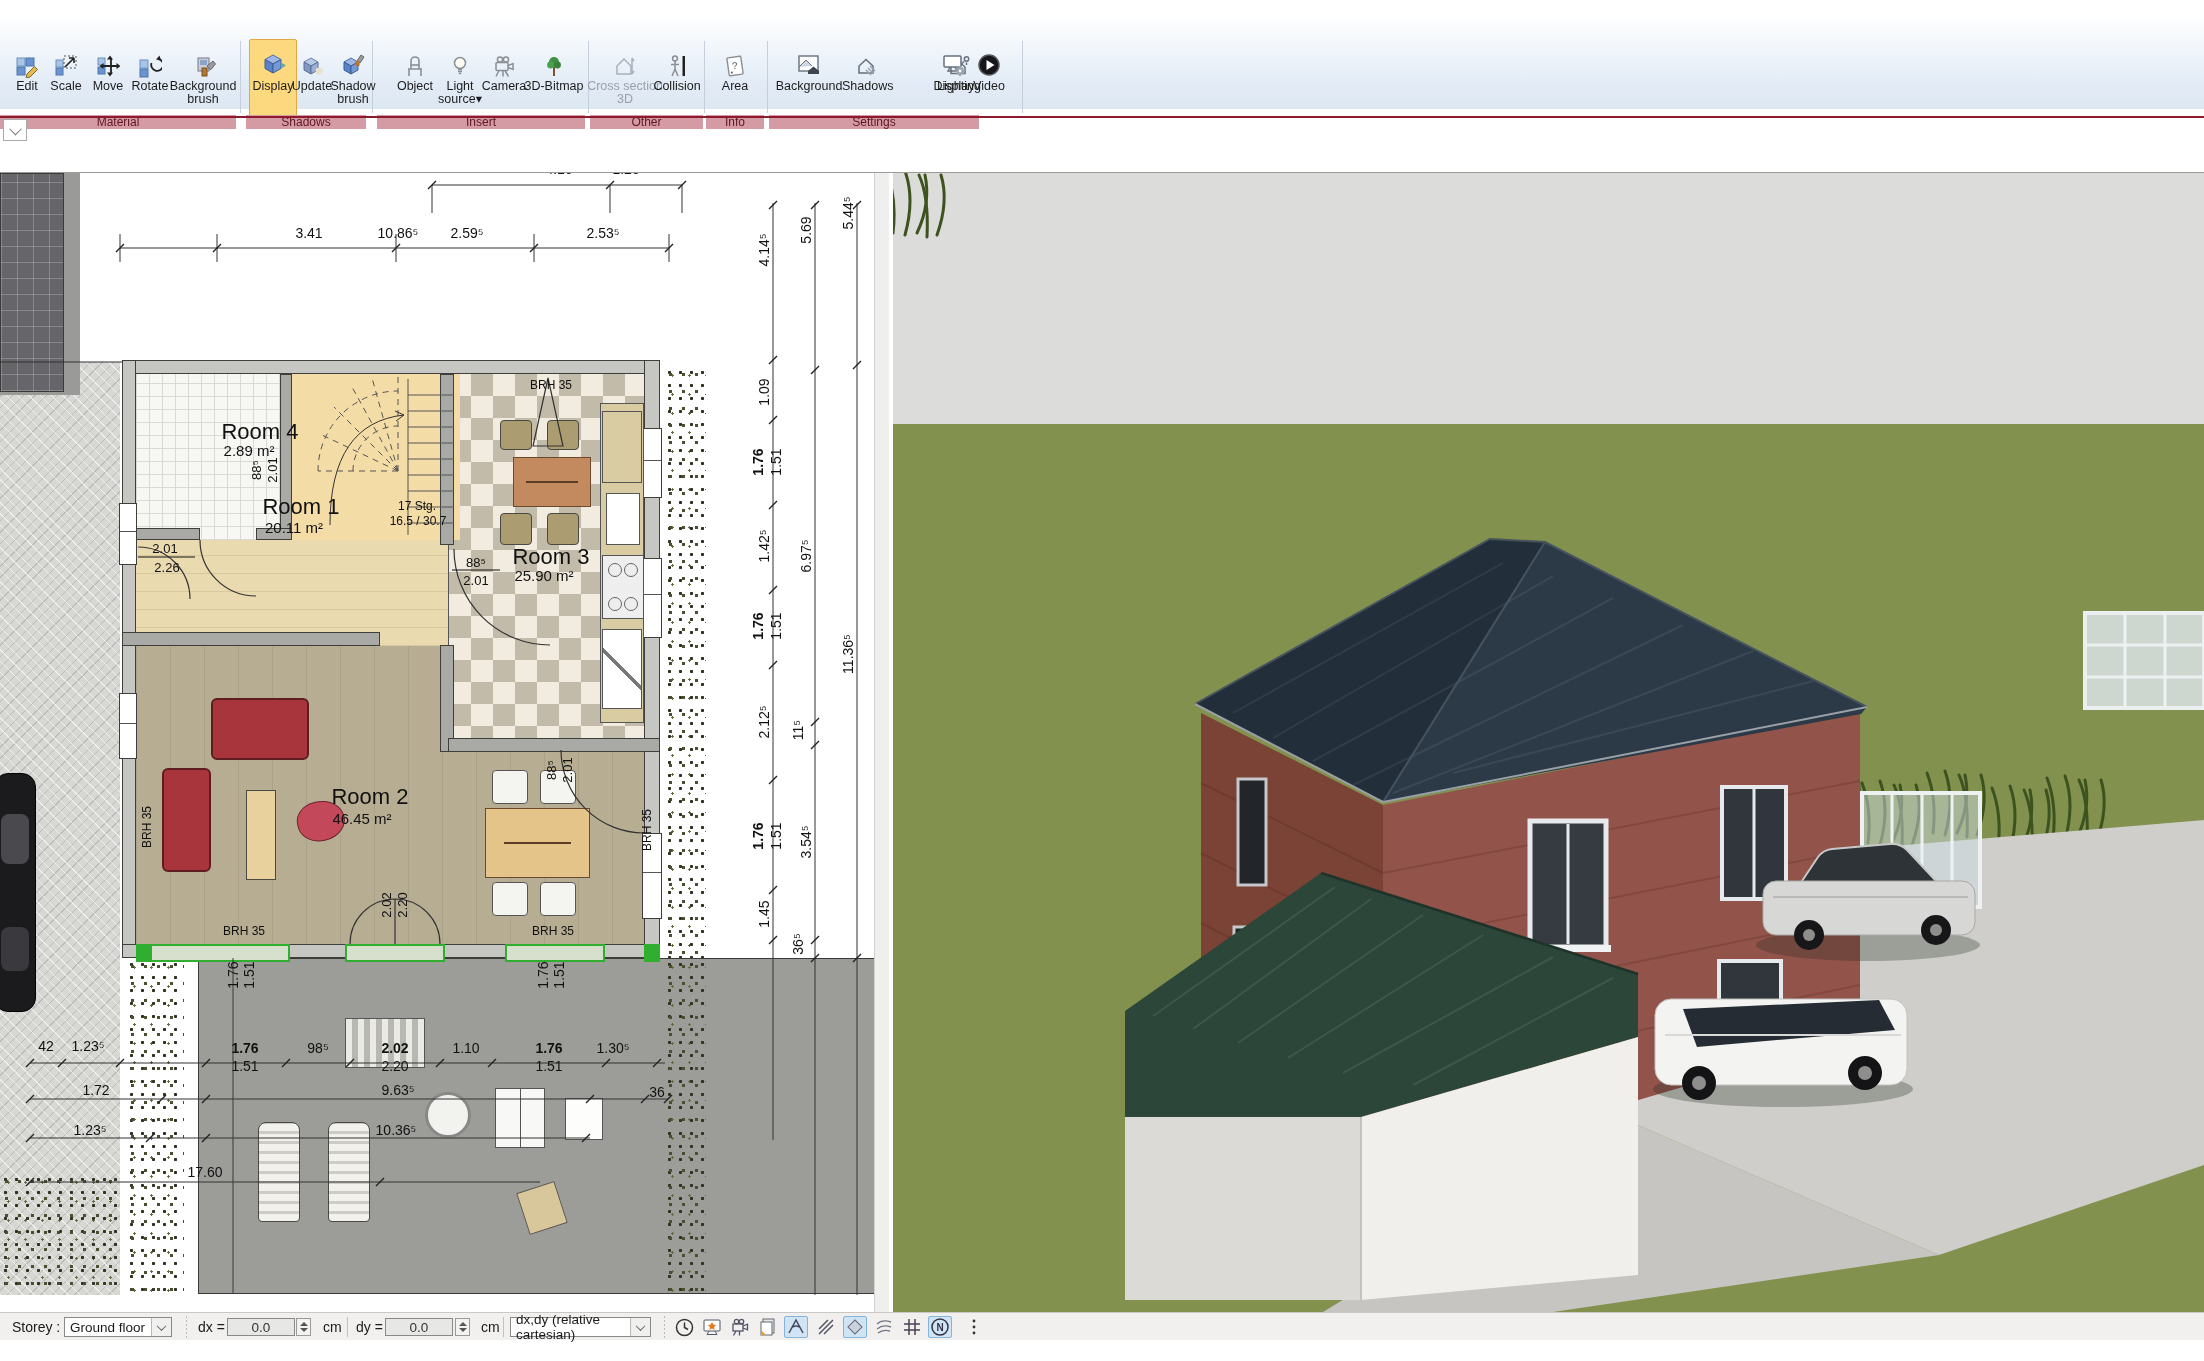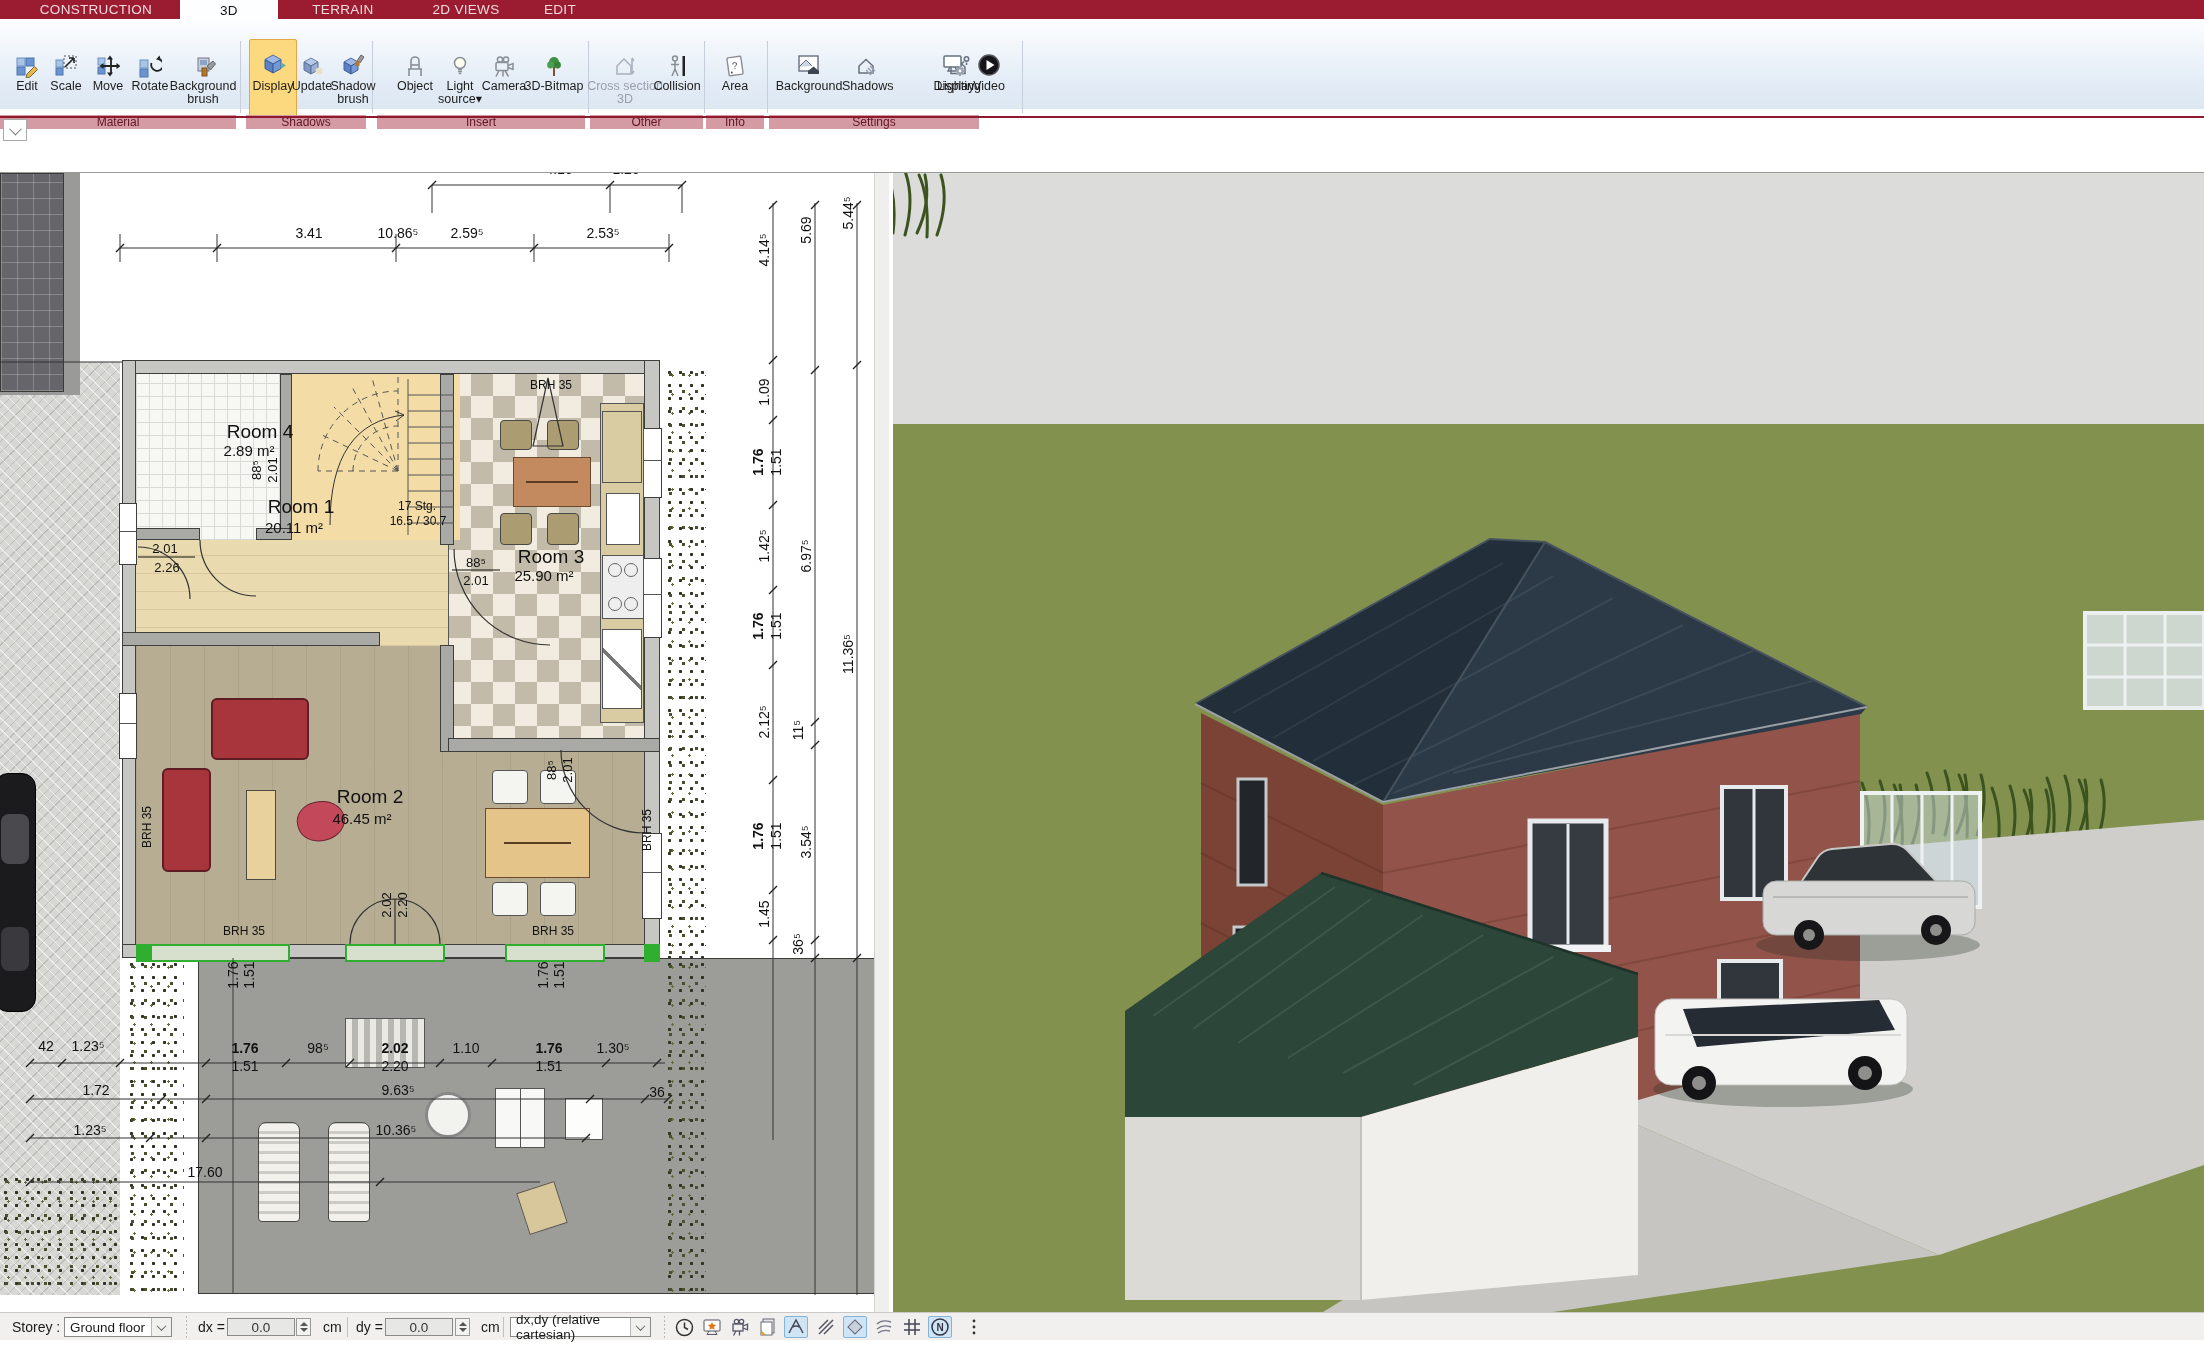--- a/index.html
+++ b/index.html
@@ -29,21 +29,21 @@
   .content-top{position:absolute;left:0;top:172px;width:2204px;height:1px;background:#9a9a98;}
   .pane2d{position:absolute;left:0;top:173px;width:888px;height:1139px;background:#fff;overflow:hidden;}
   .pane3d{position:absolute;left:893px;top:173px;width:1311px;height:1139px;overflow:hidden;background:#dcdcda;}
   .scrollstrip{position:absolute;left:874px;top:173px;width:14px;height:1139px;background:#efefed;border-left:1px solid #d2d2d0;}
   
   .f{position:absolute;box-sizing:border-box;}
   .wall{position:absolute;background:#c6c6c3;border:1px solid #3e3e3c;box-sizing:border-box;}
   .iwall{position:absolute;background:#a9a9a6;border:1px solid #3e3e3c;box-sizing:border-box;}
   .lbl{position:absolute;transform:translate(-50%,-50%);white-space:nowrap;font-size:14px;color:#111;z-index:50;}
   .lbl.rot{transform:translate(-50%,-50%) rotate(-90deg);}
-  .room-name{font-size:19px;}
+  .room-name{font-size:22px;}
   .room-area{font-size:15px;}
   .sm{font-size:12px;}
   .dd12{font-size:13px;}
   .veg{position:absolute;background-image:
     radial-gradient(circle, #49502f 0 1.6px, transparent 1.7px),
     radial-gradient(circle, #2e3320 0 1.4px, transparent 1.5px),
     radial-gradient(circle, #636b40 0 1.2px, transparent 1.3px);
     background-size:13px 17px,11px 13px,17px 19px;}
   .drive{background-color:#d7d7d4;background-image:
     repeating-linear-gradient(45deg, rgba(255,255,255,.55) 0 1px, transparent 1px 8px),
@@ -83,37 +83,20 @@
   .dotsep{position:absolute;top:3px;height:22px;width:1px;background-image:repeating-linear-gradient(0deg,#b9b9b7 0 2px,transparent 2px 4px);}
   .sic{position:absolute;top:3px;width:24px;height:22px;display:flex;align-items:center;justify-content:center;}
   .sic.active{background:#cfe5f6;border:1px solid #84b4da;border-radius:2px;box-sizing:border-box;}
   .sl-cell{position:absolute;top:0;height:21px;display:flex;align-items:center;}
 </style>
 </head>
 <body>
 
 <div class="screen">
 
-  <div class="tabbar">
-    <div class="tab" style="left:36px;width:120px;">
-        <span>CONSTRUCTION</span>
-      </div>
-    <div class="tab active" style="left:180px;width:98px;">
-        <span>3D</span>
-      </div>
-    <div class="tab" style="left:300px;width:86px;">
-        <span>TERRAIN</span>
-      </div>
-    <div class="tab" style="left:420px;width:92px;">
-        <span>2D VIEWS</span>
-      </div>
-    <div class="tab" style="left:530px;width:60px;">
-        <span>EDIT</span>
-      </div>
-  </div>
 
   <div class="ribbon">
 
     <div class="rdiv" style="left:240px"></div>
     <div class="rdiv" style="left:372px"></div>
     <div class="rdiv" style="left:588px"></div>
     <div class="rdiv" style="left:704px"></div>
     <div class="rdiv" style="left:767px"></div>
     <div class="rdiv" style="left:1022px"></div>
 

